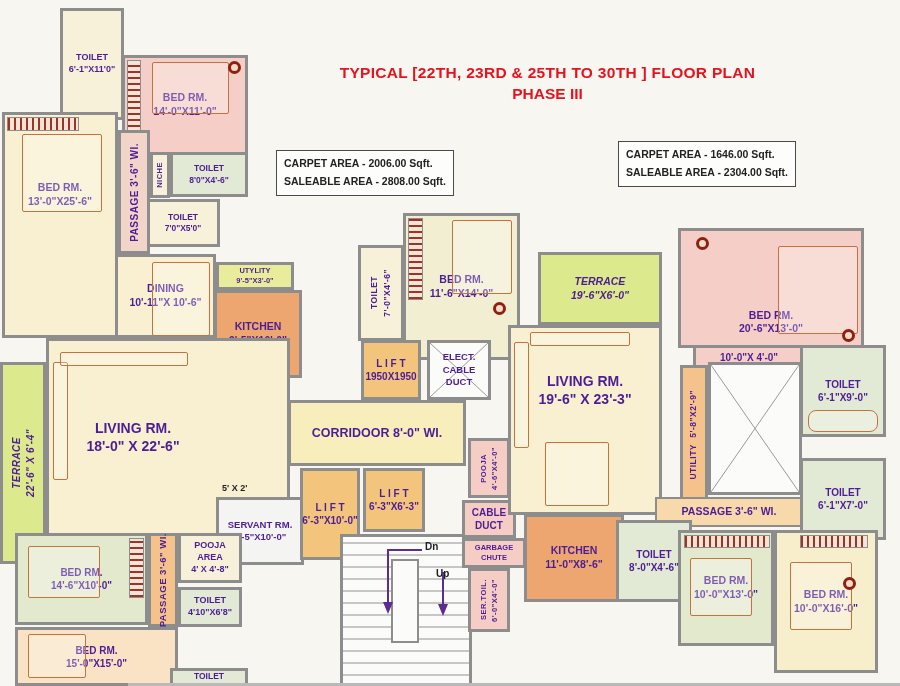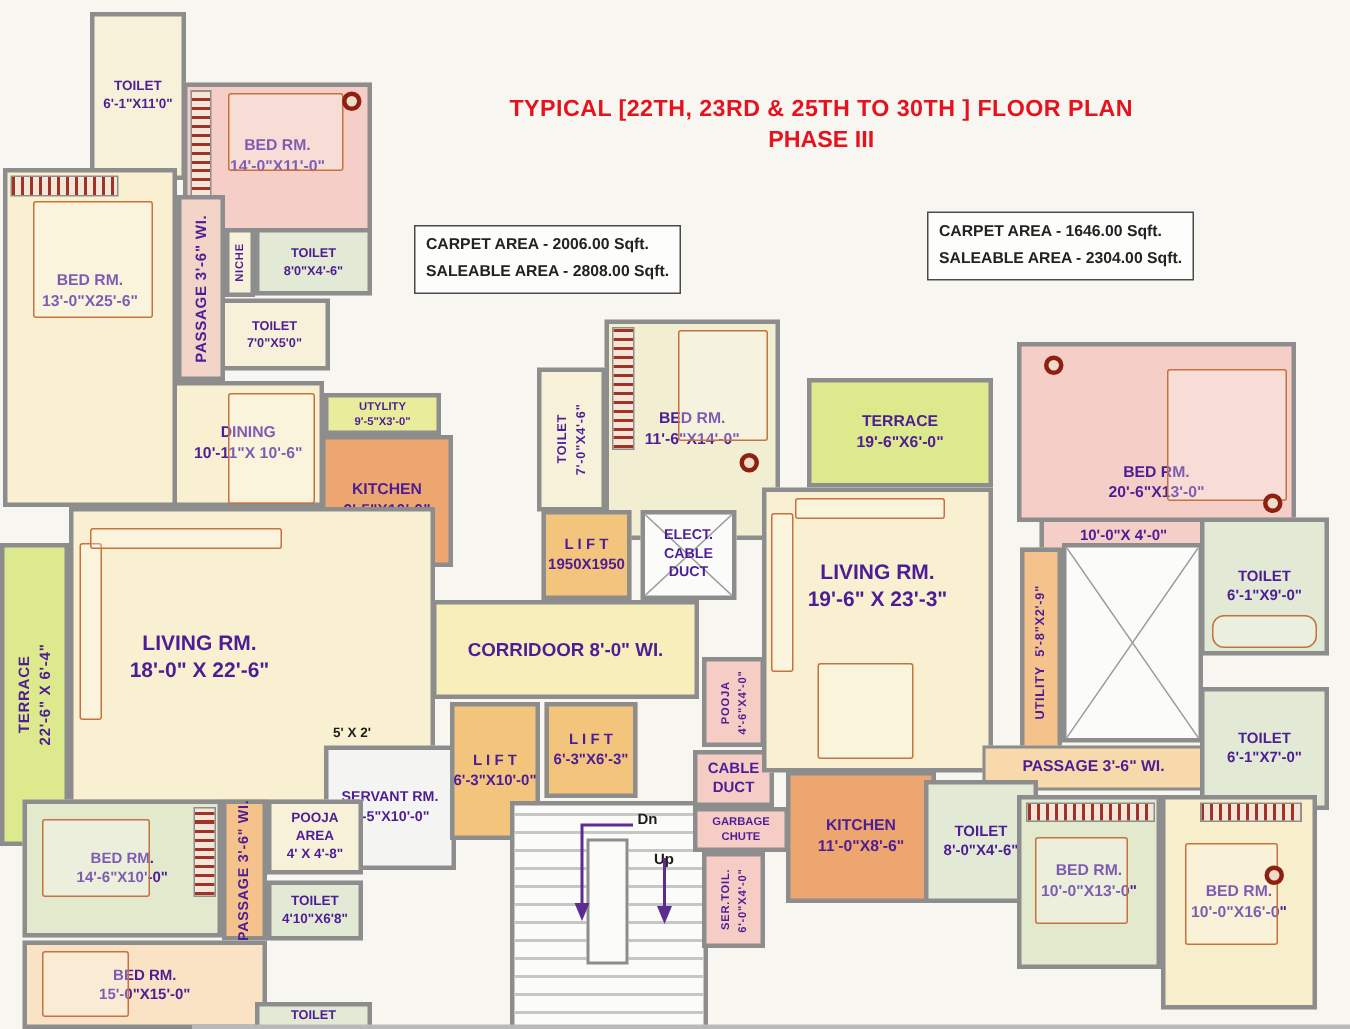--- a/index.html
+++ b/index.html
@@ -10,21 +10,21 @@
         font-weight:bold;color:#4c1d95;}
   .rlabel span{display:block;line-height:1.3;}
   .vroom .rlabel{display:flex;flex-direction:row;gap:1px;align-items:center;justify-content:center;}
   .vroom .rlabel span{writing-mode:vertical-rl;transform:rotate(180deg);letter-spacing:0.5px;}
   .vcol .rlabel{flex-direction:column;gap:6px;}
   .cream{background:#f8f0d0;} .cream2{background:#f6f1d8;} .cream3{background:#f7eecb;}
   .creamgrid{background:#f1eed2;}
   .pink{background:#f5cfc7;} .servicepink{background:#f6cdc5;}
   .orange{background:#eda66f;} .liftorange{background:#f3c47c;}
   .passorange{background:#f5c28b;} .passlight{background:#f7d9ab;} .passpink{background:#f2d4c8;}
-  .green{background:#dce98c;} .ygreen{background:#e9ec9b;}
+  .green{background:#dce98c;font-style:italic;} .ygreen{background:#e9ec9b;}
   .tgreen{background:#e2e9d4;} .lgreen{background:#e3e9cd;} .peach{background:#f9e3c4;}
   .white{background:#fbfbf9;} .gray{background:#f4f4f2;}
   .fs8 .rlabel{font-size:7.5px;} .fs85 .rlabel{font-size:8.5px;} .fs9 .rlabel{font-size:9px;}
   .fs95 .rlabel{font-size:9.5px;} .fs10 .rlabel{font-size:10px;} .fs105 .rlabel{font-size:10.5px;}
   .fs11 .rlabel{font-size:14px;} .fs125 .rlabel{font-size:12.5px;}
   .lab-low{align-items:flex-end;} .lab-low .rlabel{padding-bottom:9px;}
   .nudge-left .rlabel{margin-right:70px;}
   .floatlabel{position:absolute;font-weight:bold;font-size:9px;color:#1d1d1d;white-space:nowrap;}
   .furn{position:absolute;border:1.5px solid #c4733e;border-radius:2px;background:rgba(255,255,255,0.28);}
   .hatch-v{position:absolute;border:1px solid #8d8d8d;
@@ -140,21 +140,21 @@
         <span>22'-6" X 6'-4"</span>
       </div>
   </div>
   <div class="room cream fs11 nudge-left" style="left:46px;top:338px;width:244px;height:198px;">
     <div class="rlabel">
         <span>LIVING RM.</span>
         <span>18'-0" X 22'-6"</span>
       </div>
   </div>
   <div class="floatlabel" style="left:222px;top:483px;">5' X 2'</div>
-  <div class="room gray fs95" style="left:216px;top:497px;width:88px;height:83px;">
+  <div class="room gray fs95" style="left:216px;top:497px;width:88px;height:68px;">
     <div class="rlabel">
         <span>SERVANT RM.</span>
         <span>9'-5"X10'-0"</span>
       </div>
   </div>
   <div class="room lgreen fs10" style="left:15px;top:533px;width:133px;height:92px;">
     <div class="rlabel">
         <span>BED RM.</span>
         <span>14'-6"X10'-0"</span>
       </div>

